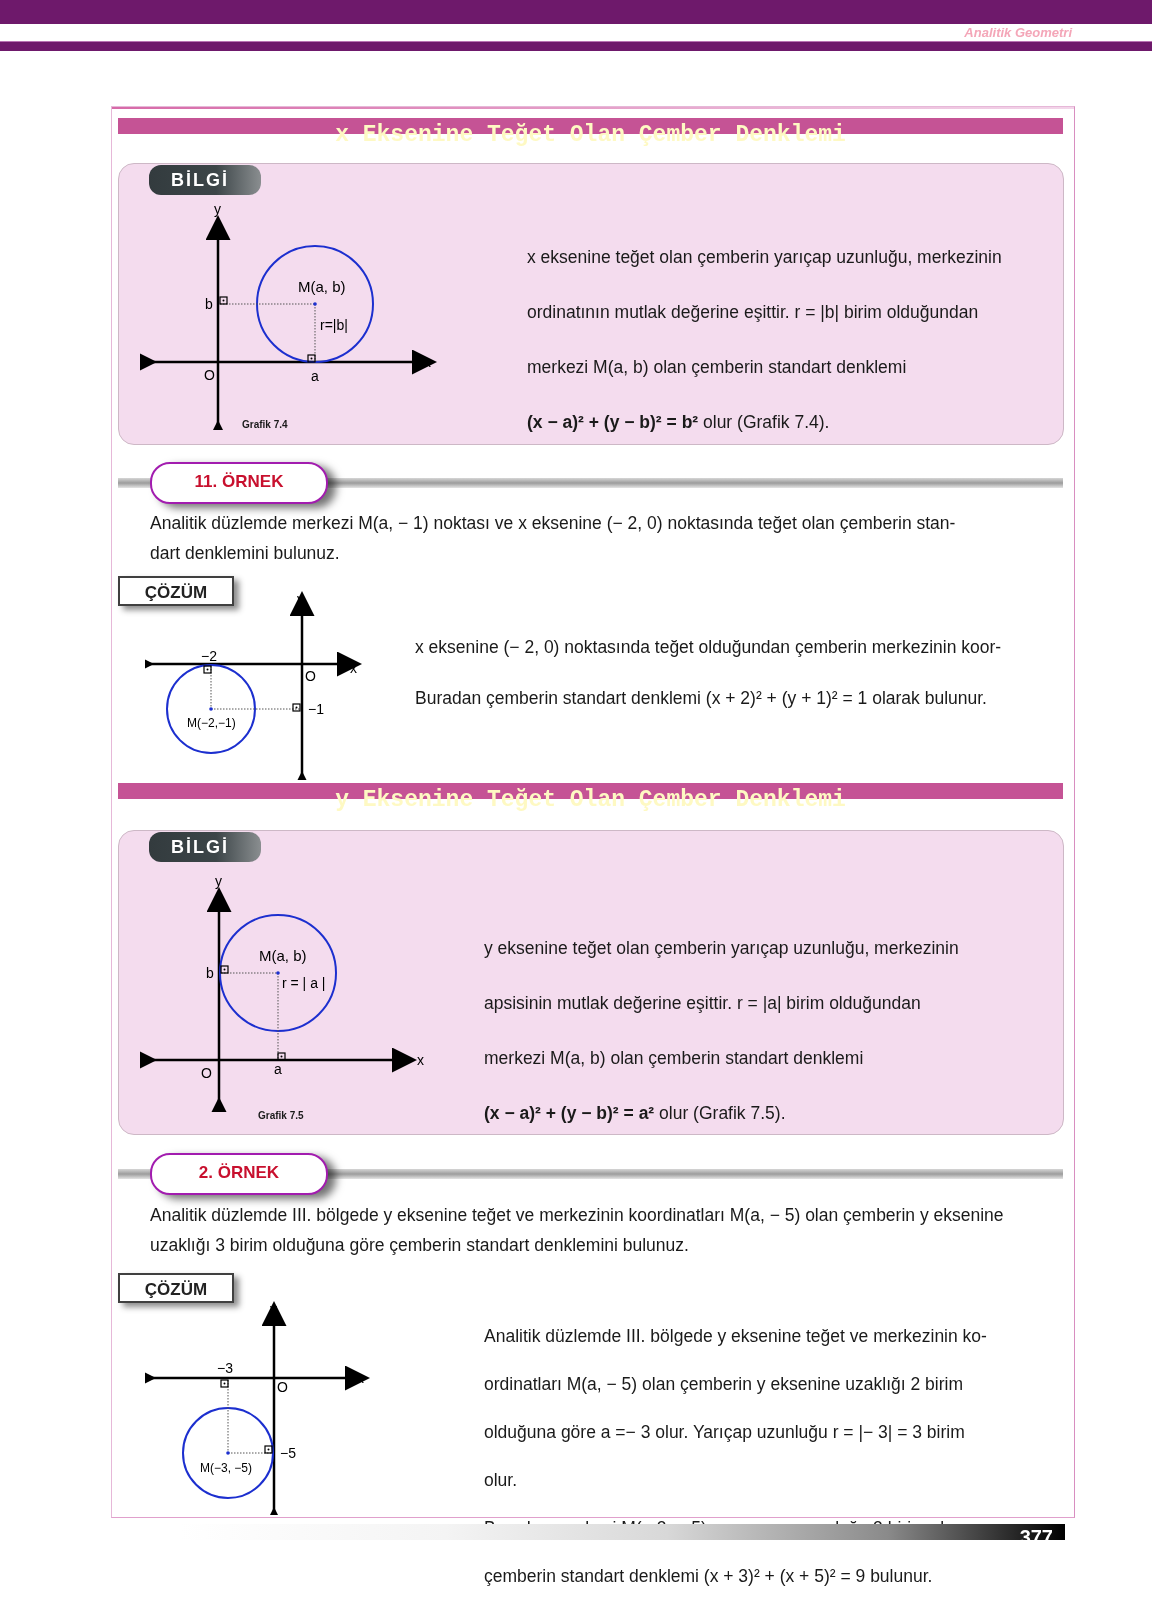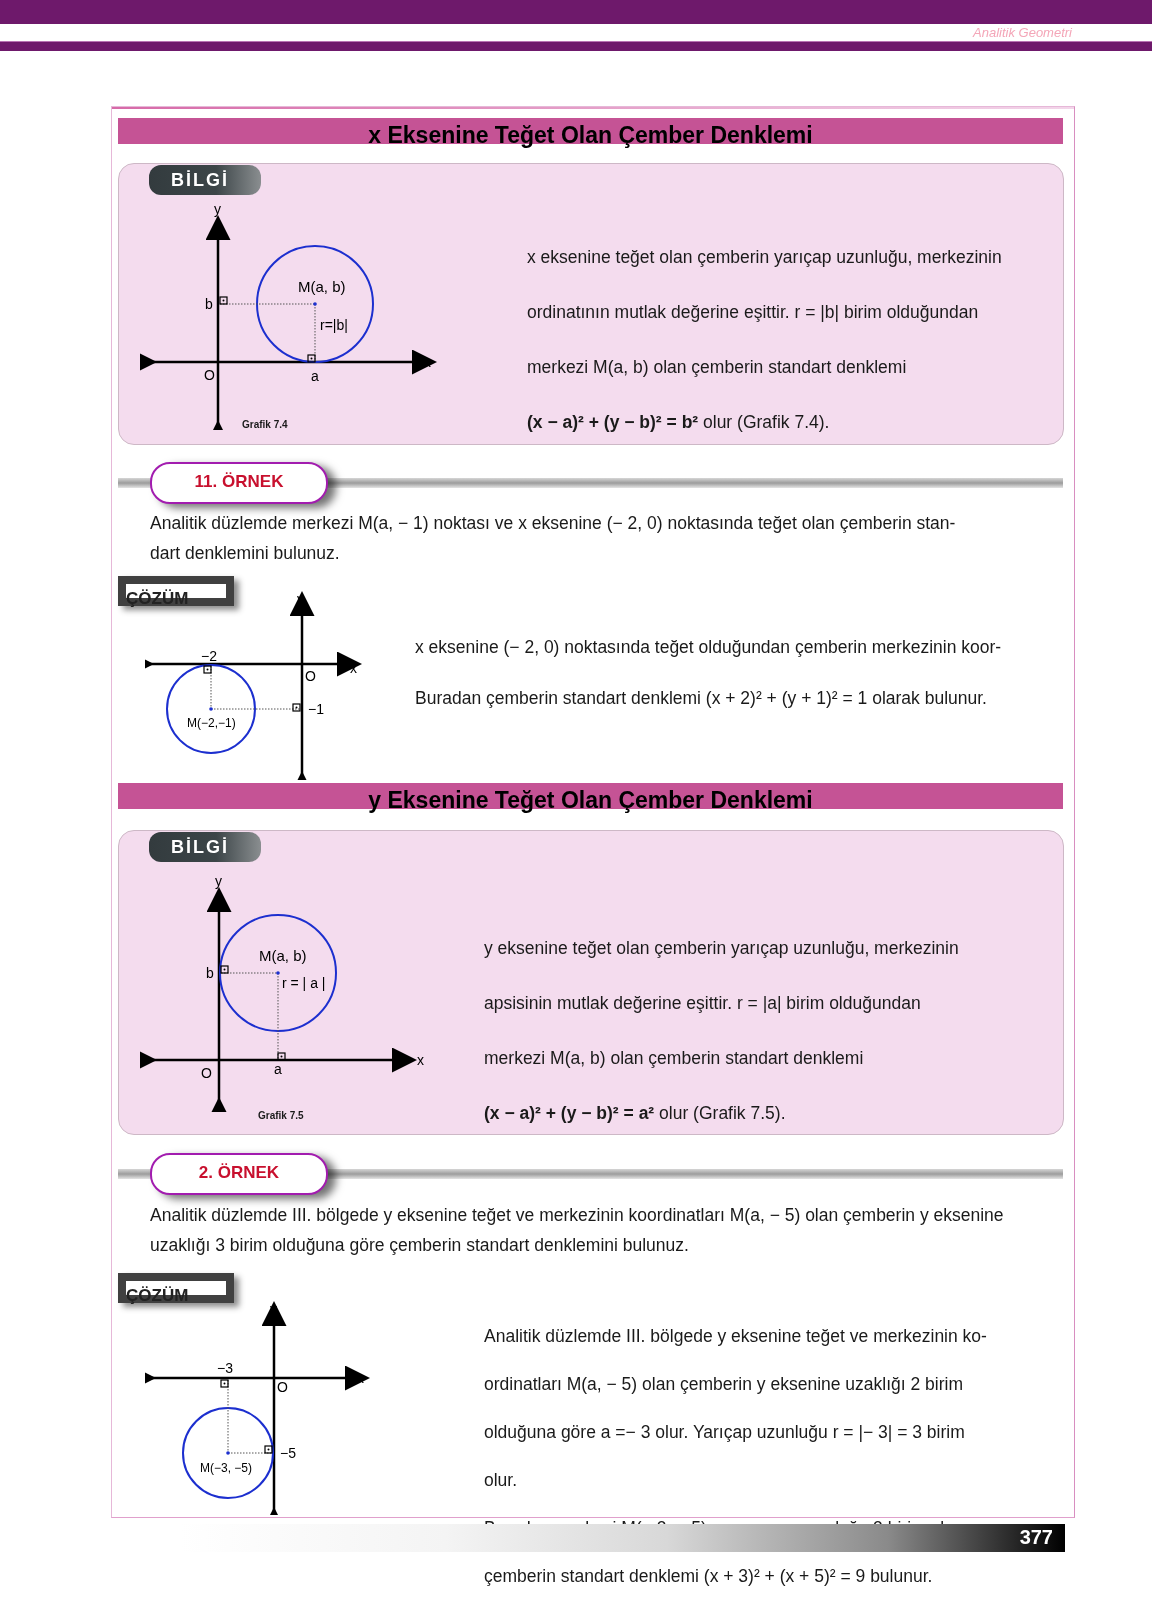--- a/index.html
+++ b/index.html
@@ -1,33 +1,33 @@
 <!DOCTYPE html>
 <html><head>
 <meta charset="utf-8">
 <style>
   html, body { margin:0; padding:0; }
   body { width:1152px; height:1624px; position:relative; background:#ffffff; font-family:"Liberation Sans", sans-serif; overflow:hidden; color:#1a1a1a; }
   .top-band { position:absolute; left:0; top:0; width:1152px; height:24px; background:#6e196b; }
   .top-band2 { position:absolute; left:0; top:41px; width:1152px; height:9px; background:#6e196b; border-top:1px solid #b873b3; }
-  .running-head { position:absolute; right:80px; top:25px; font-size:13px; font-style:italic; font-weight:normal; color:#f4a6b8; }
+  .running-head { position:absolute; right:80px; top:25px; font-size:13px; font-style:italic; font-weight:bold; color:#f4a6b8; }
   .frame { position:absolute; left:111px; top:106px; width:962px; height:1410px; border:1px solid #e6b8d8; border-right-color:#d88ec0; border-bottom-color:#e0a0cc; }
   .frame::before { content:""; position:absolute; left:0; top:0; right:0; height:2px; background:linear-gradient(90deg,#d76aa8,#f3d6ea); }
-  .section-bar { position:absolute; left:118px; width:945px; height:26px; background:#c55395; color:#000000; font-weight:bold; font-size:23px; text-align:center; line-height:34px; }
+  .section-bar { position:absolute; left:118px; width:945px; height:16px; background:#c55395; color:#fef9c3; font-weight:bold; font-size:23px; text-align:center; line-height:34px;font-family:Liberation Mono, monospace; }
   .info-box { position:absolute; left:118px; width:944px; background:#f4dcee; border:1px solid #cdb8c6; border-radius:16px; }
   .bilgi { position:absolute; left:149px; width:112px; height:30px; border-radius:12px; background:linear-gradient(90deg,#333b3e 0%,#3c4548 60%,#8a8e90 100%); color:#fff; font-weight:bold; font-size:18px; letter-spacing:2px; line-height:30px; padding-left:22px; box-sizing:border-box; }
   .para { position:absolute; font-size:17.5px; color:#1a1a1a; }
   .para .line { white-space:nowrap;margin-top:18px; }
   .ornek-rule { position:absolute; left:118px; width:945px; height:10px; background:linear-gradient(180deg,#d6d6d6 0%,#9c9c9c 50%,#e4e4e4 100%); }
   .ornek-pill { position:absolute; left:150px; width:174px; height:38px; border:2px solid #a21caf; border-radius:20px; background:#fff; color:#c8102e; font-weight:bold; font-size:17px; text-align:center; line-height:36px; box-shadow:8px 4px 8px rgba(0,0,0,0.55); }
-  .cozum { position:absolute; left:118px; width:116px; height:30px; border:8px solid #404040; background:#fff; color:#222; font-weight:bold; font-size:17px; line-height:29px; box-shadow:5px 4px 6px rgba(0,0,0,0.45); box-sizing:border-box; }
+  .cozum { position:absolute; left:118px; width:116px; height:30px; border:2px solid #404040; background:#fff; color:#222; font-weight:bold; font-size:17px; text-align:center; line-height:29px; box-shadow:5px 4px 6px rgba(0,0,0,0.45); box-sizing:border-box; }
   .q-text { position:absolute; left:150px; font-size:17.5px; color:#1a1a1a; line-height:30px; }
   .q-text .line { white-space:nowrap; }
   svg text { font-family:"Liberation Sans", sans-serif; }
-  .page-foot { position:absolute; left:180px; top:1524px; width:885px; height:28px; background:linear-gradient(90deg,#ffffff 0%,#f4f4f4 30%,#d8d8d8 55%,#8a8a8a 80%,#000 100%); }
+  .page-foot { position:absolute; left:180px; top:1524px; width:885px; height:16px; background:linear-gradient(90deg,#ffffff 0%,#f4f4f4 30%,#d8d8d8 55%,#8a8a8a 80%,#000 100%); }
   .page-num { position:absolute; right:12px; top:0; color:#fff; font-weight:bold; font-size:20px; line-height:26px; }
   .cap { font-weight:bold; font-size:10px; }
   .b { font-weight:bold; }
 </style>
 </head>
 <body>
 
 <div class="top-band"></div>
 <div class="running-head">Analitik Geometri</div>
 <div class="top-band2"></div>

